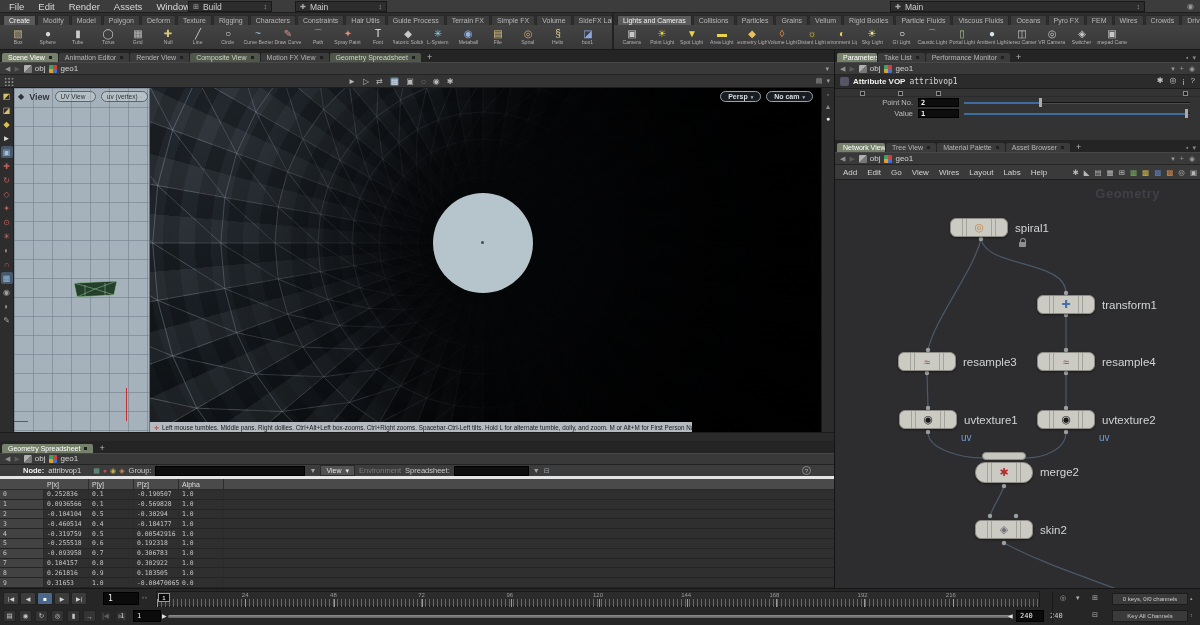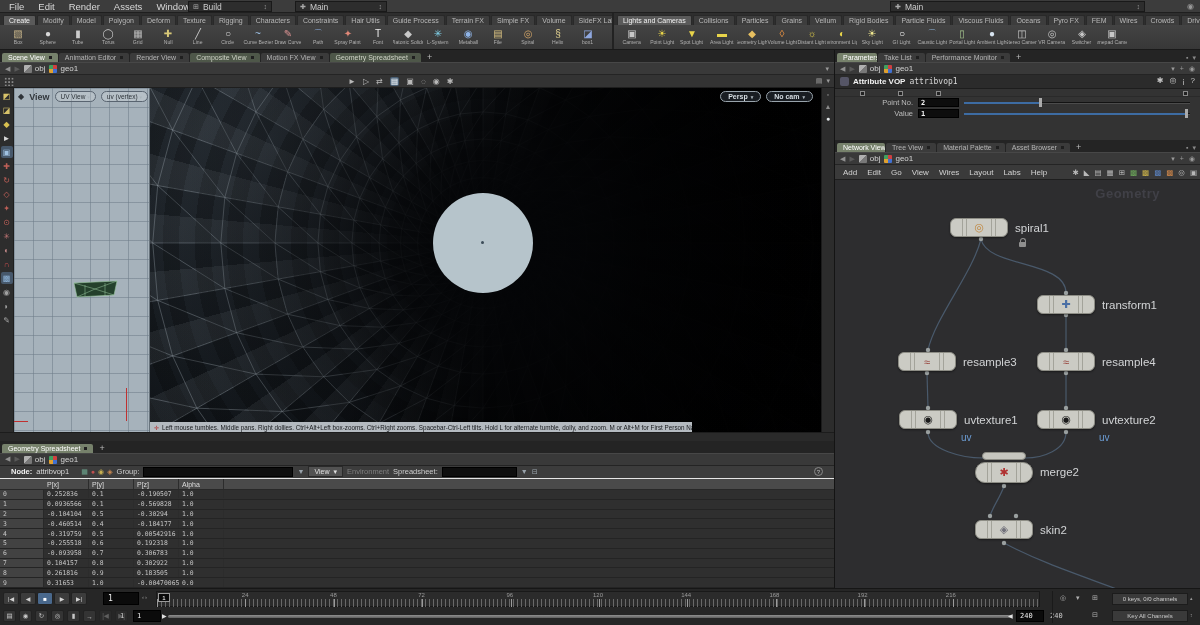--- a/index.html
+++ b/index.html
@@ -99,21 +99,21 @@
 .helpbar{position:absolute;left:0;bottom:0;width:542px;height:10px;background:#b4bac0;
   color:#17191c;font-size:6.3px;display:flex;align-items:center;gap:3px;padding:0 4px;white-space:nowrap;overflow:hidden}
 .axmini{color:#b03030;font-size:6px}
 #rstrip{width:13px;background:#2c2c2c;border-left:1px solid #1b1b1b;display:flex;
   flex-direction:column;align-items:center;padding-top:3px;gap:5px}
 .rsi{font-size:7px;color:var(--c,#aaa)}
 .scenebottom{height:9px;background:#2a2a2a;border-top:1px solid #1c1c1c}
 
 #gspane{height:147px;display:flex;flex-direction:column}
 .gstoolbar{height:14px;background:#3c3c3c;display:flex;align-items:center;font-size:7.5px;
-  gap:4px;padding:0 11px;border-bottom:1px solid #e5e5e5}
+  gap:4px;padding:0 23px;border-bottom:3px solid #e5e5e5}
 .gsnodelabel{font-weight:bold;color:#f0f0f0}
 .gsnodename{color:#d8d8d8}
 .gsicons{display:flex;gap:3px;margin-left:8px;font-size:7px}
 .gsicons span{color:var(--c,#aaa)}
 .gsinput{background:#0e0e0e;border:1px solid #000;height:10px}
 .groupin{width:150px}
 .attrin{width:75px}
 .gsdrop{background:#525252;border:1px solid #2a2a2a;height:11px;font-size:7px;color:#e0e0e0;
   display:flex;align-items:center;padding:0 5px;gap:4px}
 .gsdim{color:#7e7e7e}

